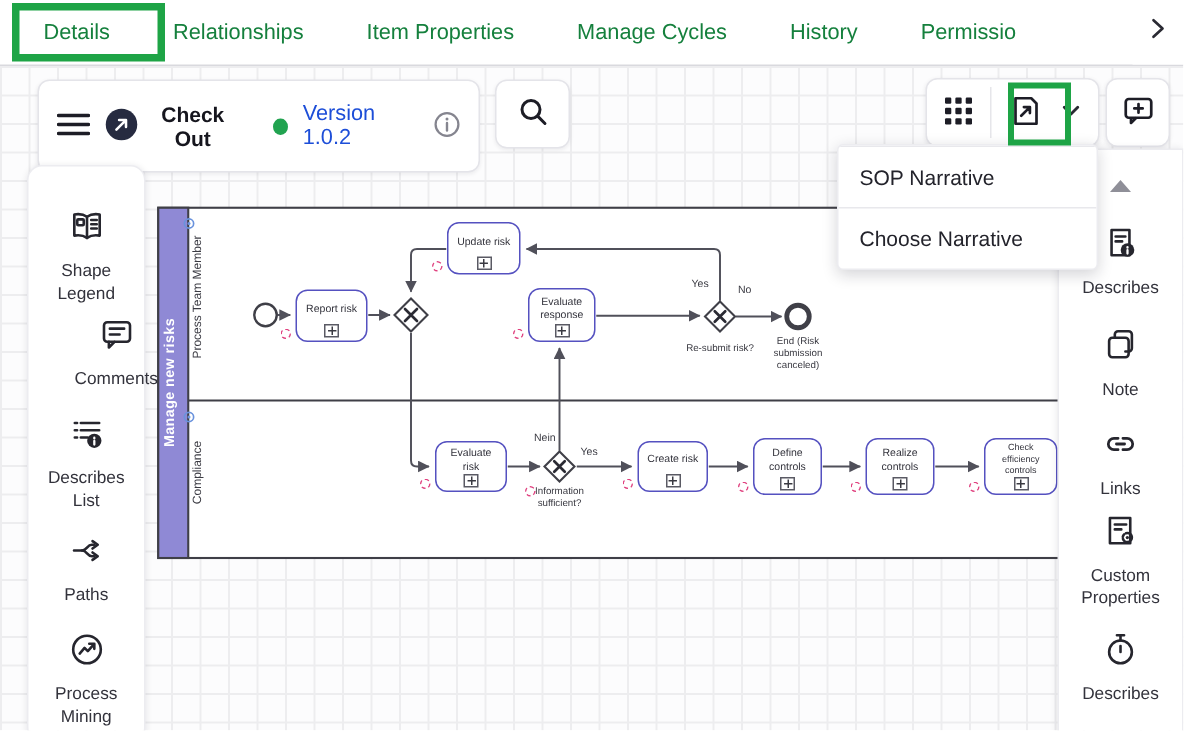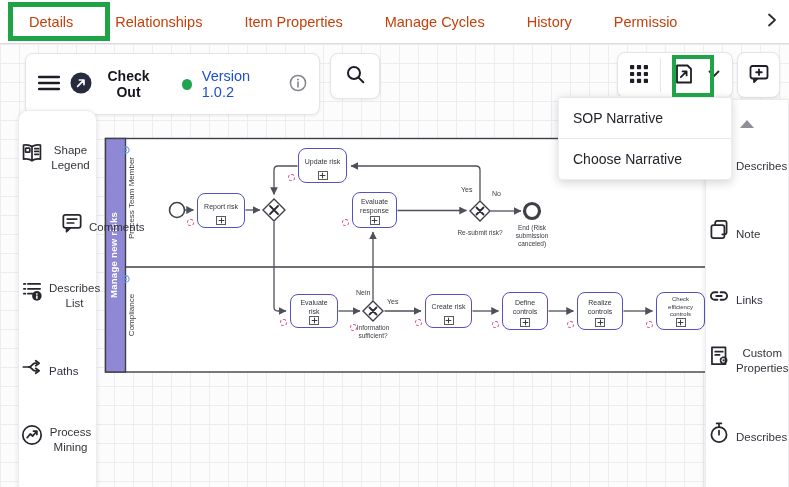--- a/index.html
+++ b/index.html
@@ -4,21 +4,21 @@
 <style>
   * { margin:0; padding:0; box-sizing:border-box; }
   html,body { background:#fff; }
   body { font-family:"Liberation Sans", sans-serif; color:#2a2a33; }
   .screen { position:relative; width:789px; height:487px; overflow:hidden; background:#fff; }
 
   
   .tabbar { position:absolute; top:0; left:0; width:789px; height:44px; background:#fff;
             border-bottom:1px solid #d9d9de; display:flex; align-items:center; padding-left:8px; z-index:20; }
   .tab { position:relative; height:44px; display:flex; align-items:center; padding:0 21px;
-         font-size:14.5px; color:#c2410c; cursor:pointer; white-space:nowrap; }
+         font-size:14.5px; color:#15803d; cursor:pointer; white-space:nowrap; }
   .tab.active { color:#2b3a9a; font-weight:700; }
   .tab.active::after { content:""; position:absolute; left:10px; right:10px; bottom:0; height:3px; background:#2b3a9a; }
   .tab-overflow { position:absolute; right:0; top:0; height:43px; width:34px; background:#fff;
                   display:flex; align-items:center; justify-content:center; cursor:pointer; }
 
   
   .canvas { position:absolute; top:44px; left:0; width:789px; height:443px;
             background-color:#fcfcfd;
             background-image:linear-gradient(to right,#ededef 1px,transparent 1px),
                              linear-gradient(to bottom,#ededef 1px,transparent 1px);
@@ -50,21 +50,21 @@
   .version-label { font-size:14.5px; color:#1d4ed8; margin-left:7px; }
   .status-dot { width:11px; height:11px; border-radius:50%; background:#21a350; margin-left:14px; }
   .vdiv { width:1px; height:34px; background:#e6e6ea; }
 
   
   .side-panel { position:absolute; z-index:10; background:#fff; }
   .left-panel { left:18px; top:66px; width:79px; height:385px; border-radius:10px;
                 box-shadow:0 1px 5px rgba(20,20,40,.10); border:1px solid #ececf0; }
   .right-panel { left:705px; top:55px; width:84px; height:392px;
                  box-shadow:-1px 0 5px rgba(20,20,40,.08); border:1px solid #ececf0; border-radius:8px 0 0 0; }
-  .panel-item { position:absolute; left:0; width:100%; display:flex; flex-direction:row; align-items:center;
+  .panel-item { position:absolute; left:0; width:100%; display:flex; flex-direction:column; align-items:center;
                 cursor:pointer; }
   .panel-item .plabel { margin-top:5px; font-size:11.5px; color:#33333c; text-align:center; line-height:1.3; padding:0 4px; }
   .up-tri { position:absolute; left:50%; transform:translateX(-50%); top:20px; width:0; height:0;
             border-left:7px solid transparent; border-right:7px solid transparent; border-bottom:8px solid #8f8f98; }
 
   
   .dropdown { position:absolute; z-index:50; left:558px; top:52px; width:174px; background:#fff;
               border-radius:4px; box-shadow:0 3px 10px rgba(20,20,40,.18); border:1px solid #ececf0; overflow:hidden; }
   .dd-item { display:flex; align-items:center; padding:0 14px; font-size:14px; color:#23232b; cursor:pointer; }
   .dd-item.hl { background:#e9e9f1; height:30px; }

